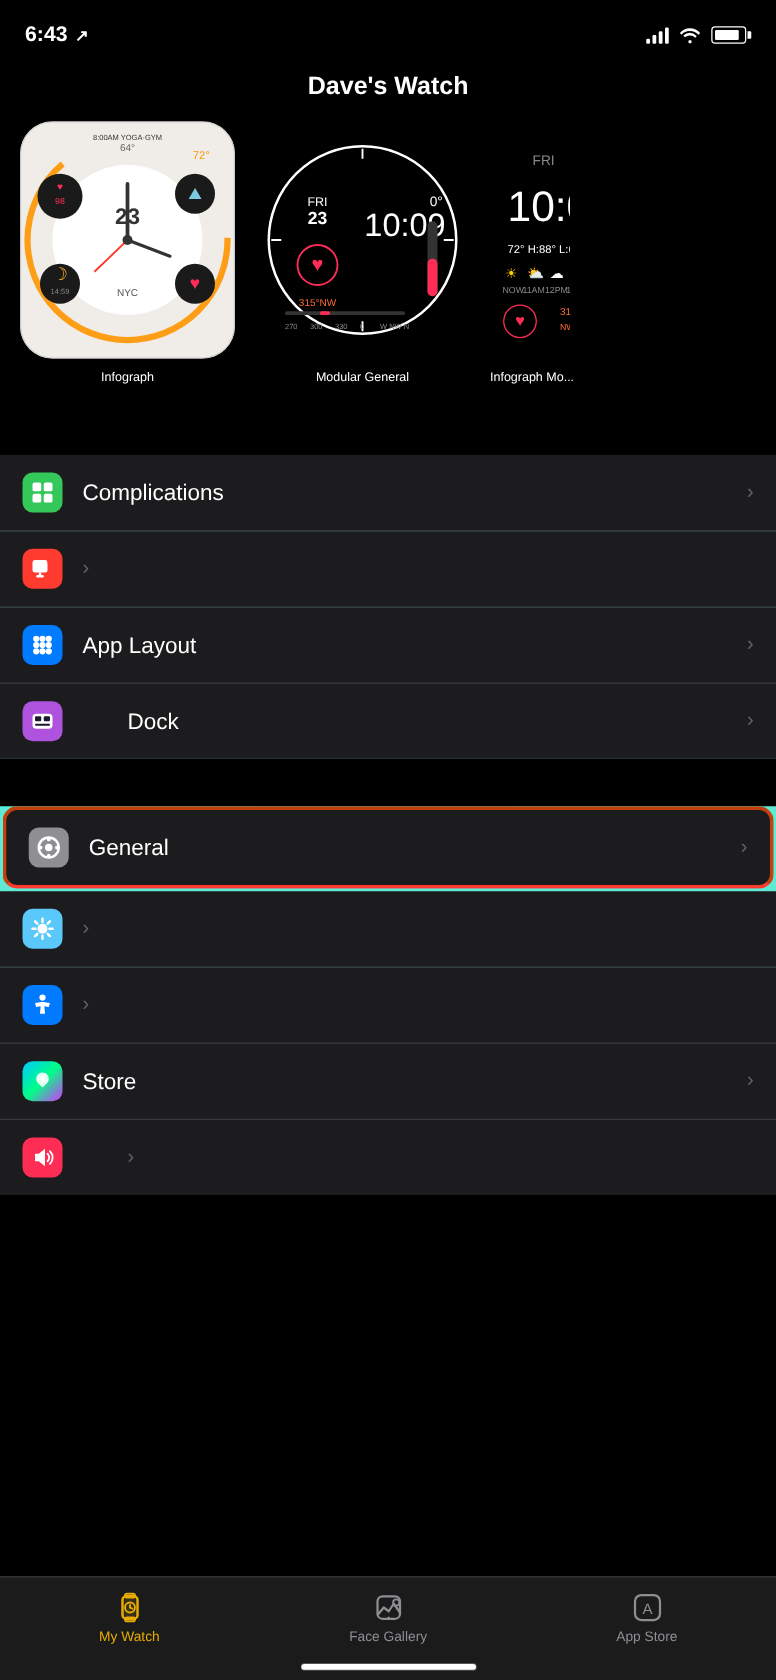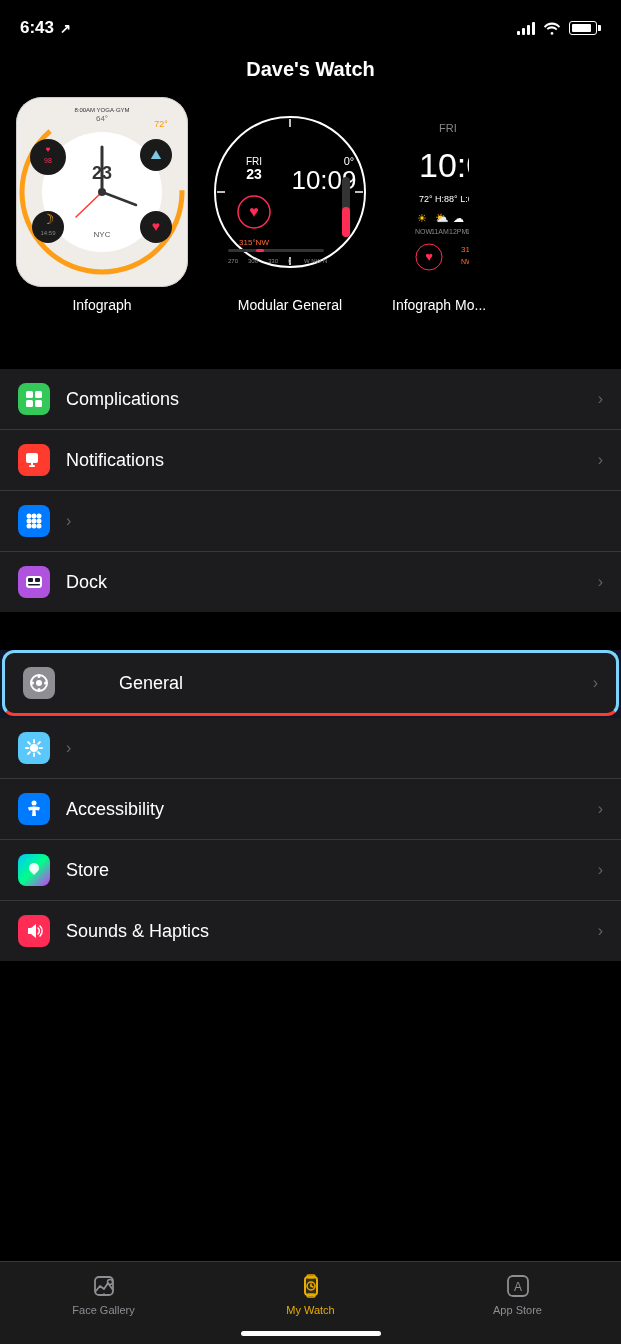--- a/index.html
+++ b/index.html
@@ -93,38 +93,39 @@
       overflow: hidden;
     }
     .face-item {
       display: flex;
       flex-direction: column;
       align-items: center;
       gap: 10px;
       flex-shrink: 0;
     }
     .face-label {
-      font-size: 14px;
+      font-size: 10px;
       color: #fff;
       font-weight: 400;
     }
 
     
     .menu-item {
       display: flex;
       align-items: center;
       padding: 14px 18px;
       background: #1c1c1e;
       border-bottom: 0.5px solid #38383a;
       cursor: pointer;
       min-height: 58px;
       position: relative;
     }
     .menu-item:last-child {
       border-bottom: none;
+      gap: 36px;
     }
     .menu-item-icon {
       width: 32px;
       height: 32px;
       border-radius: 8px;
       display: flex;
       align-items: center;
       justify-content: center;
       margin-right: 16px;
       flex-shrink: 0;
@@ -201,21 +202,21 @@
       height: 5px;
       background: #fff;
       border-radius: 3px;
       z-index: 200;
     }
 
     .main-content {
       padding-bottom: 100px;
     }
     .section-block {
-      background: #0f172a;
+      background: #5eead4;
     }
     .section-gap {
       height: 36px;
       background: #000;
     }
   </style>
 </head>
 <body>
 
 <div class="main-content">
@@ -388,38 +389,38 @@
 
     <div class="menu-item">
       <div class="menu-item-icon icon-red">
         <svg width="20" height="20" viewBox="0 0 20 20" fill="white">
           <rect x="2" y="3" width="12" height="10" rx="2"></rect>
           <line x1="6" y1="16" x2="10" y2="16" stroke="white" stroke-width="2" stroke-linecap="round"></line>
           <line x1="8" y1="13" x2="8" y2="16" stroke="white" stroke-width="2"></line>
           <rect x="14" y="2" width="5" height="5" rx="2.5" fill="#ff3b30"></rect>
         </svg>
       </div>
-      <div class="menu-item-label">Notifications</div>
       <div class="menu-item-chevron">›</div>
     </div>
 
     <div class="menu-item">
       <div class="menu-item-icon icon-blue">
         <svg width="20" height="20" viewBox="0 0 20 20" fill="white">
           <circle cx="5" cy="5" r="2.5"></circle>
           <circle cx="10" cy="5" r="2.5"></circle>
           <circle cx="15" cy="5" r="2.5"></circle>
           <circle cx="5" cy="10" r="2.5"></circle>
           <circle cx="10" cy="10" r="2.5"></circle>
           <circle cx="15" cy="10" r="2.5"></circle>
           <circle cx="5" cy="15" r="2.5"></circle>
           <circle cx="10" cy="15" r="2.5"></circle>
           <circle cx="15" cy="15" r="2.5"></circle>
         </svg>
       </div>
+      <div class="menu-item-label">App Layout</div>
       <div class="menu-item-chevron">›</div>
     </div>
 
     <div class="menu-item" style="border-bottom:none;">
       <div class="menu-item-icon icon-purple">
         <svg width="20" height="20" viewBox="0 0 20 20" fill="white">
           <rect x="2" y="4" width="16" height="12" rx="3"></rect>
           <rect x="4" y="6" width="5" height="4" rx="1" fill="#1a1a2e"></rect>
           <rect x="11" y="6" width="5" height="4" rx="1" fill="#1a1a2e"></rect>
           <rect x="4" y="12" width="12" height="1.5" rx="0.75" fill="#1a1a2e"></rect>
@@ -427,21 +428,21 @@
       </div>
       <div class="menu-item-label">Dock</div>
       <div class="menu-item-chevron">›</div>
     </div>
   </div>
 
   <div class="section-gap"></div>
 
   <div class="section-block">
 
-    <div class="menu-item" style="border: 3px solid #7dd3fc; border-radius: 12px; margin: 2px; border-bottom: 3px solid #ff3b30; gap: 48px;">
+    <div class="menu-item" style="border: 3px solid #c2410c; border-radius: 12px; margin: 2px; border-bottom: 3px solid #ff3b30;">
       <div class="menu-item-icon icon-gray">
         <svg width="20" height="20" viewBox="0 0 20 20" fill="white">
           <circle cx="10" cy="10" r="8" fill="none" stroke="white" stroke-width="2"></circle>
           <circle cx="10" cy="10" r="3" fill="white"></circle>
           <circle cx="10" cy="3.5" r="1.5" fill="white"></circle>
           <circle cx="10" cy="16.5" r="1.5" fill="white"></circle>
           <circle cx="3.5" cy="10" r="1.5" fill="white"></circle>
           <circle cx="16.5" cy="10" r="1.5" fill="white"></circle>
         </svg>
       </div>
@@ -466,21 +467,20 @@
       <div class="menu-item-chevron">›</div>
     </div>
 
     <div class="menu-item">
       <div class="menu-item-icon" style="background: #007aff;">
         <svg width="20" height="20" viewBox="0 0 20 20" fill="white">
           <circle cx="10" cy="4" r="2.5"></circle>
           <path d="M10 7.5c-3 0-6 1-6 1l1 3 3.5-0.5L8 17h4l-.5-6 3.5.5 1-3s-3-1-6-1z" fill="white"></path>
         </svg>
       </div>
-      <div class="menu-item-label">Accessibility</div>
       <div class="menu-item-chevron">›</div>
     </div>
 
     <div class="menu-item">
       <div class="menu-item-icon" style="background: linear-gradient(135deg, #00c7ff 0%, #00ff87 50%, #d633ff 100%);">
         <svg width="20" height="20" viewBox="0 0 20 20">
           <path d="M10 3C7 3 5 5.5 5 8c0 1.5.5 2.5 1.5 3.5L10 15l3.5-3.5C14.5 10.5 15 9.5 15 8c0-2.5-2-5-5-5z" fill="white" opacity="0.9"></path>
           <circle cx="10" cy="8" r="2" fill="white"></circle>
         </svg>
       </div>
@@ -489,60 +489,59 @@
     </div>
 
     <div class="menu-item" style="border-bottom:none;">
       <div class="menu-item-icon" style="background: #ff2d55;">
         <svg width="20" height="20" viewBox="0 0 20 20" fill="white">
           <polygon points="4,7 4,13 7,13 12,17 12,3 7,7"></polygon>
           <path d="M14 7a4 4 0 010 6" stroke="white" stroke-width="1.5" fill="none" stroke-linecap="round"></path>
           <path d="M16 5a7 7 0 010 10" stroke="white" stroke-width="1.5" fill="none" stroke-linecap="round"></path>
         </svg>
       </div>
-      <div class="menu-item-label">Sounds &amp; Haptics</div>
       <div class="menu-item-chevron">›</div>
     </div>
   </div>
 
   <div style="height: 20px; background: #000;"></div>
 </div>
 
 <div class="tab-bar">
-
-  <div class="tab-item">
-    <div class="tab-icon">
-      <svg width="28" height="28" viewBox="0 0 28 28" fill="none">
-        <rect x="5" y="5" width="18" height="18" rx="4" stroke="#8e8e93" stroke-width="1.8"></rect>
-        <polyline points="5,20 10,14 14,17 18,11 23,18" stroke="#8e8e93" stroke-width="1.8" fill="none" stroke-linejoin="round"></polyline>
-        <circle cx="20" cy="10" r="2.5" fill="none" stroke="#8e8e93" stroke-width="1.5"></circle>
-        <path d="M12 23 L14 21 L16 23" fill="#8e8e93"></path>
-      </svg>
-    </div>
-    <div class="tab-label inactive">Face Gallery</div>
-  </div>
 
   <div class="tab-item">
     <div class="tab-icon">
       <svg width="28" height="28" viewBox="0 0 28 28" fill="none">
         <rect x="8" y="5" width="12" height="18" rx="3" stroke="#e6ac00" stroke-width="2"></rect>
         <rect x="9.5" y="6.5" width="9" height="15" rx="2" fill="#e6ac00" opacity="0.15"></rect>
         <rect x="10" y="3" width="8" height="3" rx="1.5" stroke="#e6ac00" stroke-width="1.5"></rect>
         <rect x="10" y="22" width="8" height="3" rx="1.5" stroke="#e6ac00" stroke-width="1.5"></rect>
         <circle cx="14" cy="14" r="4" stroke="#e6ac00" stroke-width="1.5"></circle>
         <line x1="14" y1="12" x2="14" y2="14" stroke="#e6ac00" stroke-width="1.5" stroke-linecap="round"></line>
         <line x1="14" y1="14" x2="16" y2="15" stroke="#e6ac00" stroke-width="1.5" stroke-linecap="round"></line>
       </svg>
     </div>
     <div class="tab-label active">My Watch</div>
   </div>
 
   <div class="tab-item">
     <div class="tab-icon">
       <svg width="28" height="28" viewBox="0 0 28 28" fill="none">
+        <rect x="5" y="5" width="18" height="18" rx="4" stroke="#8e8e93" stroke-width="1.8"></rect>
+        <polyline points="5,20 10,14 14,17 18,11 23,18" stroke="#8e8e93" stroke-width="1.8" fill="none" stroke-linejoin="round"></polyline>
+        <circle cx="20" cy="10" r="2.5" fill="none" stroke="#8e8e93" stroke-width="1.5"></circle>
+        <path d="M12 23 L14 21 L16 23" fill="#8e8e93"></path>
+      </svg>
+    </div>
+    <div class="tab-label inactive">Face Gallery</div>
+  </div>
+
+  <div class="tab-item">
+    <div class="tab-icon">
+      <svg width="28" height="28" viewBox="0 0 28 28" fill="none">
         <rect x="4" y="4" width="20" height="20" rx="5" stroke="#8e8e93" stroke-width="1.8"></rect>
         <text x="14" y="19" text-anchor="middle" fill="#8e8e93" font-size="12" font-family="Arial">A</text>
       </svg>
     </div>
     <div class="tab-label inactive">App Store</div>
   </div>
 </div>
 
 <div class="home-indicator"></div>
 

